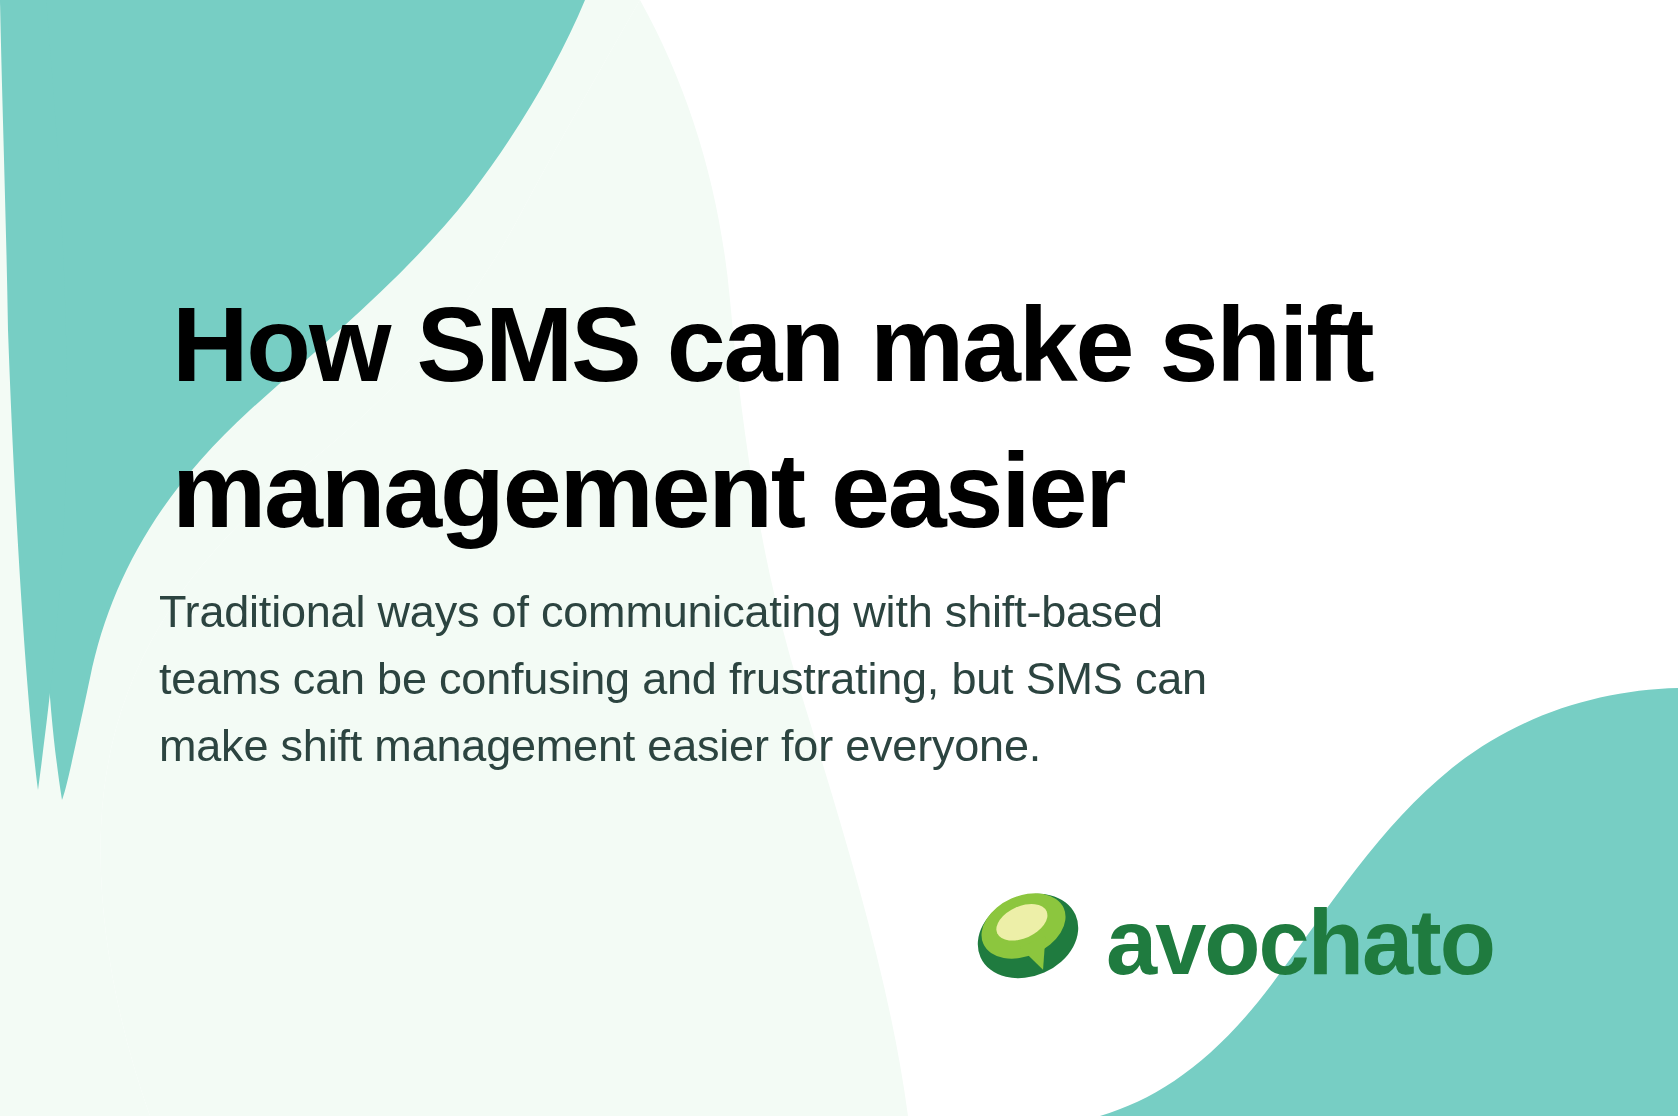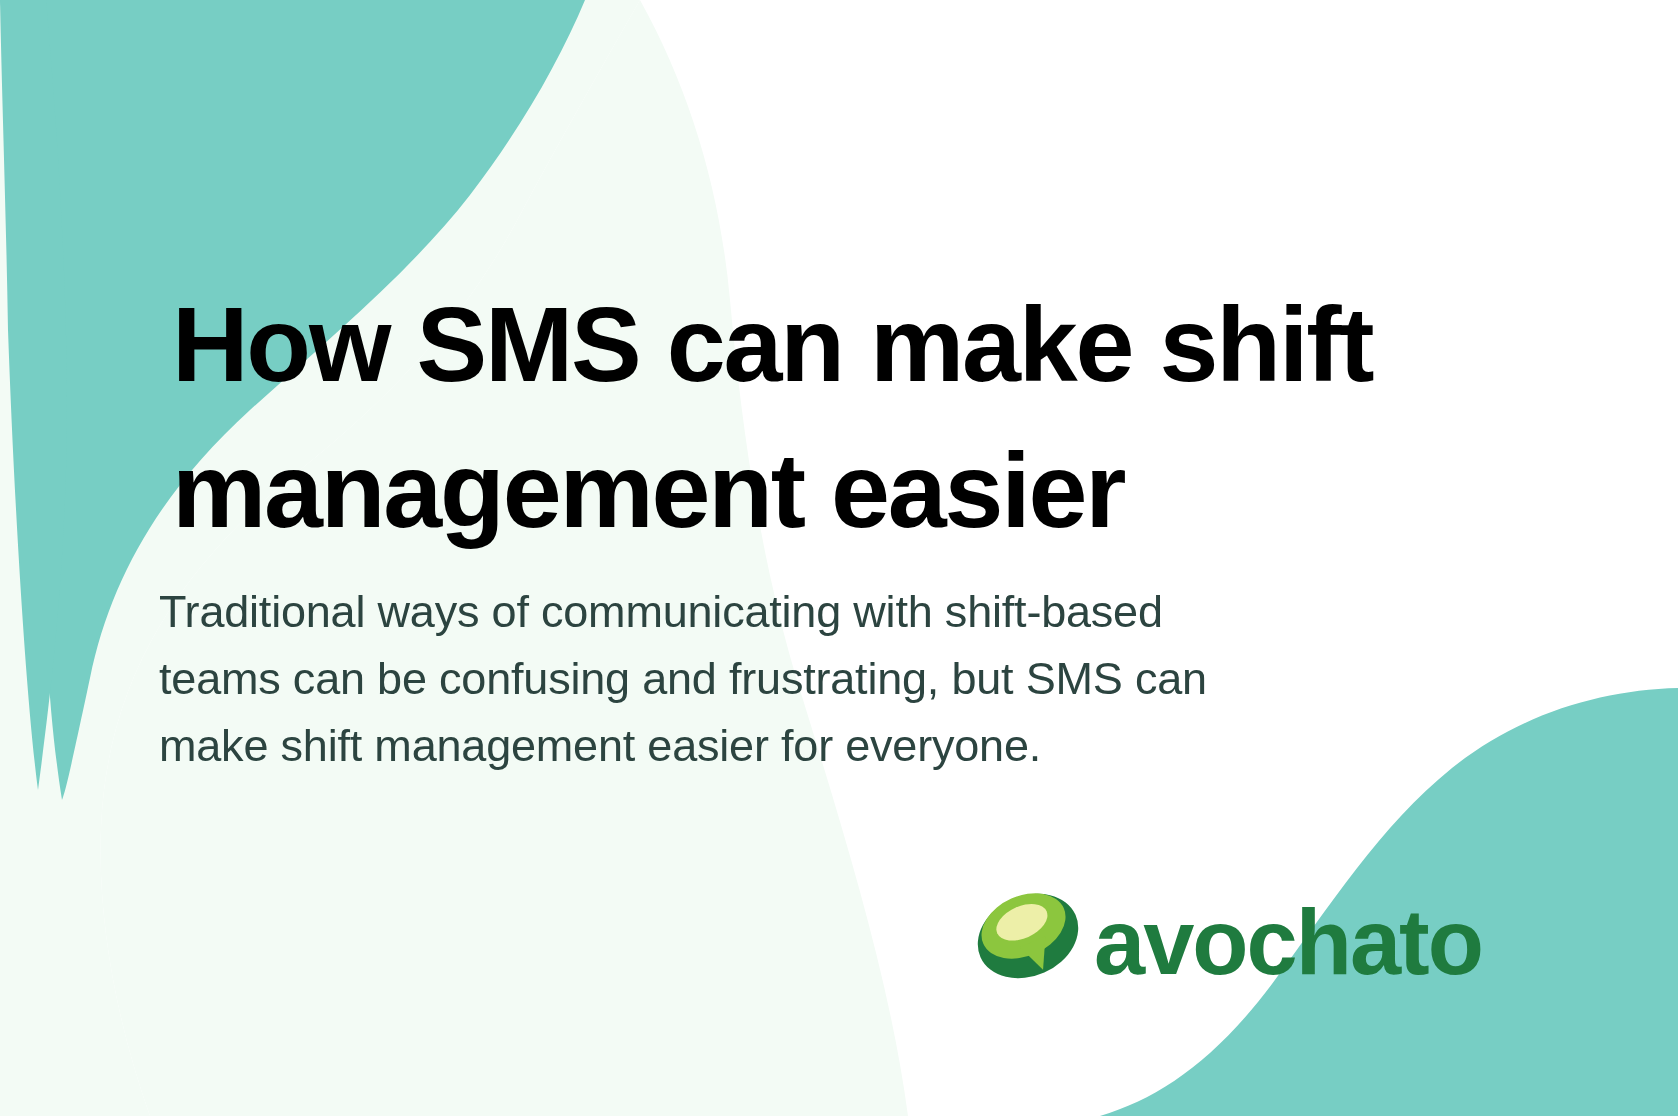--- a/index.html
+++ b/index.html
@@ -57,21 +57,21 @@
     white-space: pre-line;
   }
   #logo {
     position: absolute;
     left: 968px;
     top: 868px;
     width: 520px;
     height: 135px;
     display: flex;
     align-items: center;
-    gap: 6px;
+    gap: 18px;
   }
   #logo-mark {
     width: 120px;
     height: 110px;
     flex: 0 0 auto;
     display: block;
   }
   #logo-wordmark {
     font-family: "Liberation Sans", sans-serif;
     font-weight: bold;

